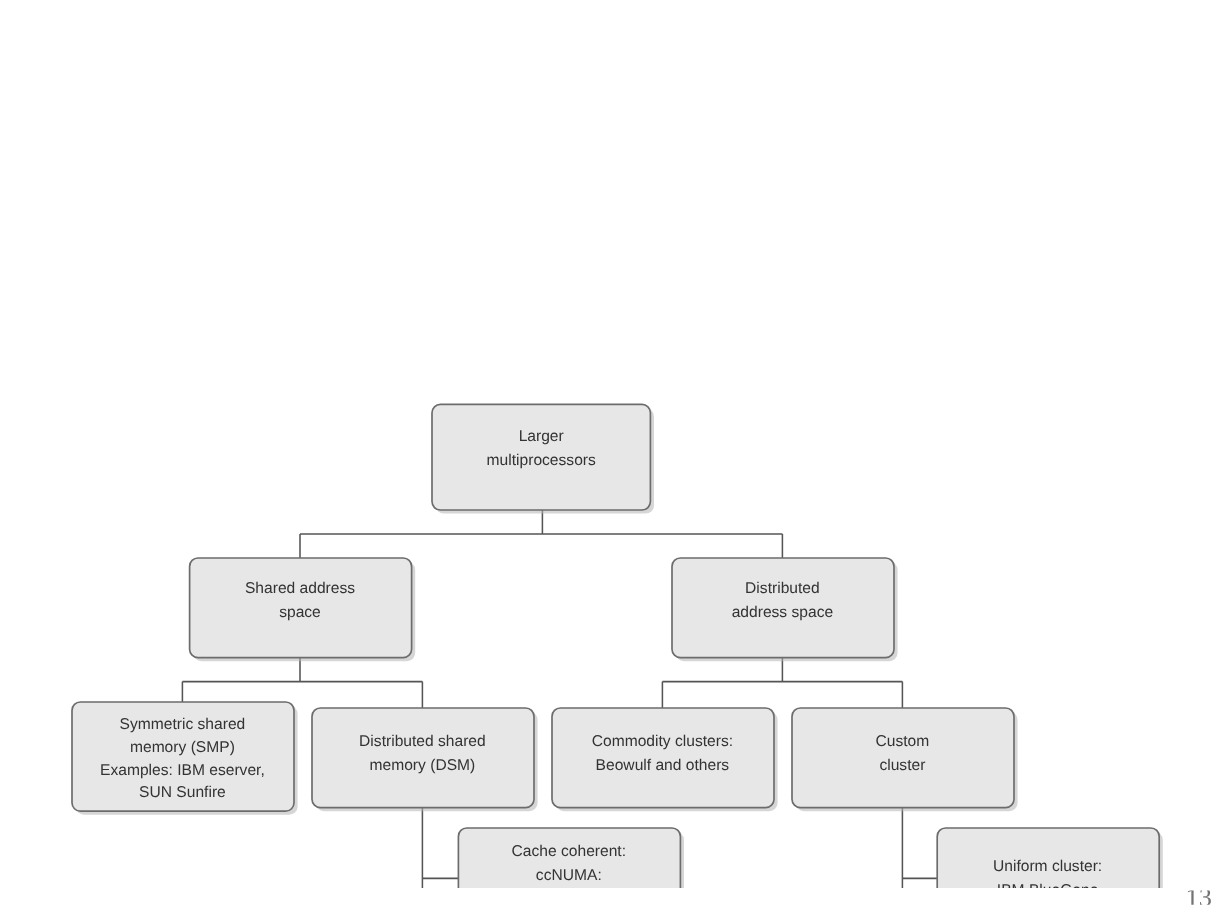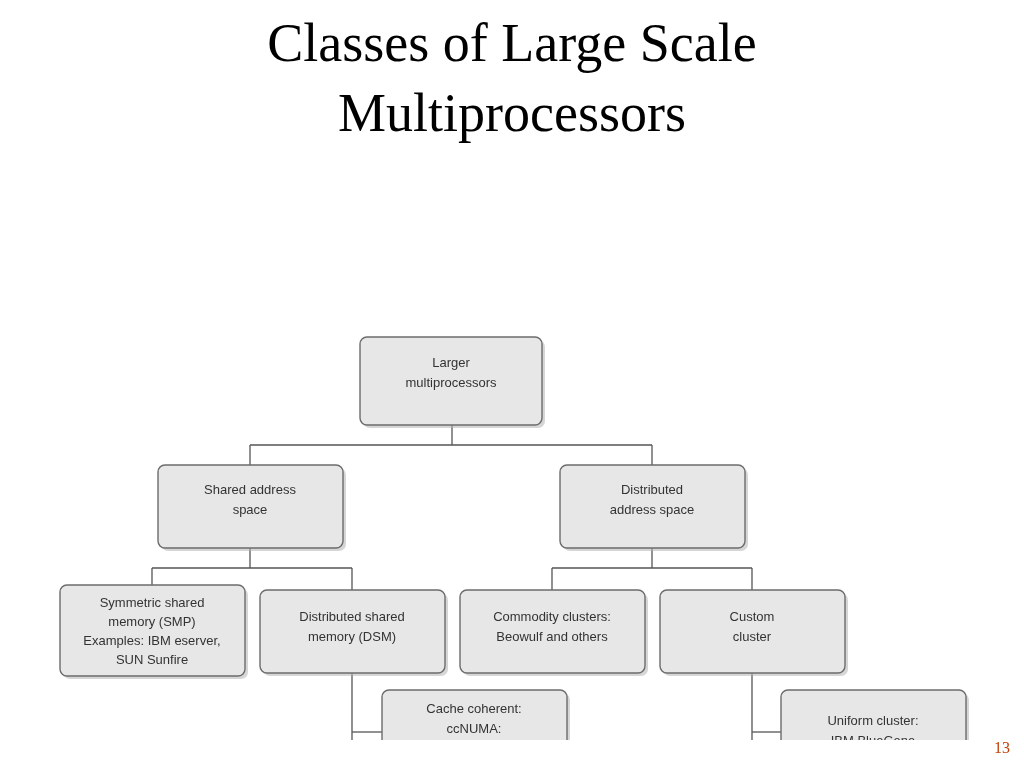--- a/index.html
+++ b/index.html
@@ -55,35 +55,33 @@
   .connector {
     stroke: #555555;
     stroke-width: 1.3;
     fill: none;
   }
   #page-number {
     position: absolute;
     right: 14px;
     bottom: 14px;
     font-family: "Liberation Serif", serif;
-    font-size: 16px;
-    color: #c2410c;
+    font-size: 22px;
+    color: #737373;
     overflow: hidden;
     height: 12px;
     line-height: 11px;
     text-align: right;
   }
 </style>
 </head>
 <body>
 
 <div id="slide">
 
-  <div id="slide-title">Classes of Large Scale
-Multiprocessors</div>
 
   <svg id="diagram" viewBox="0 0 1024 580">
 
     <g>
 
       <path class="connector" d="M452,265 L452,285"></path>
       <path class="connector" d="M250,285 L652,285"></path>
       <path class="connector" d="M250,285 L250,305"></path>
       <path class="connector" d="M652,285 L652,305"></path>
 

